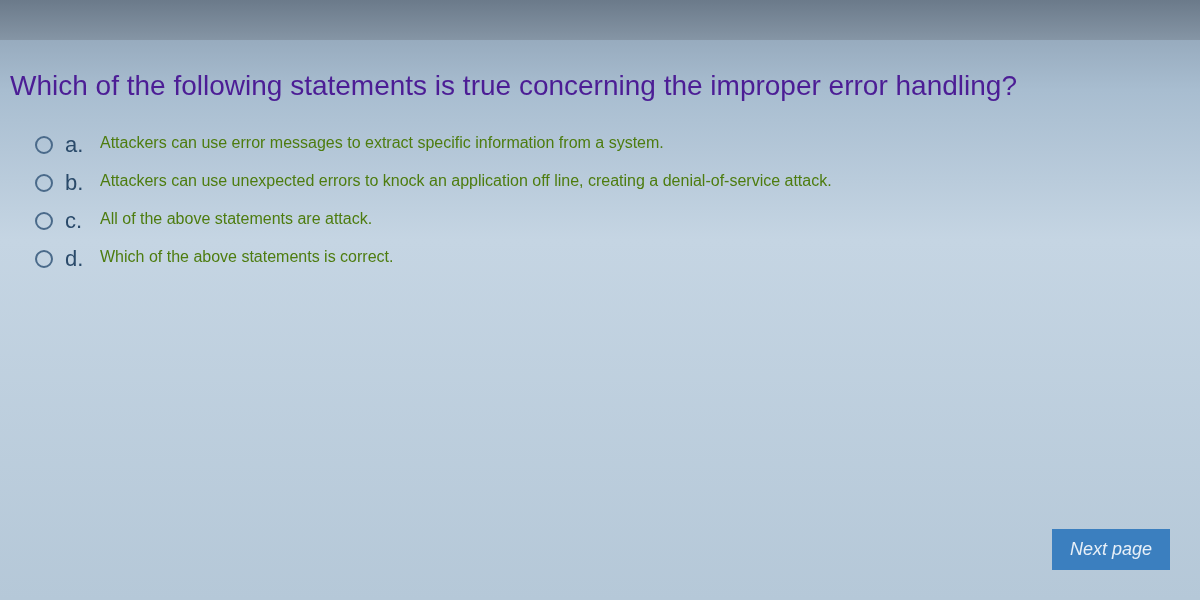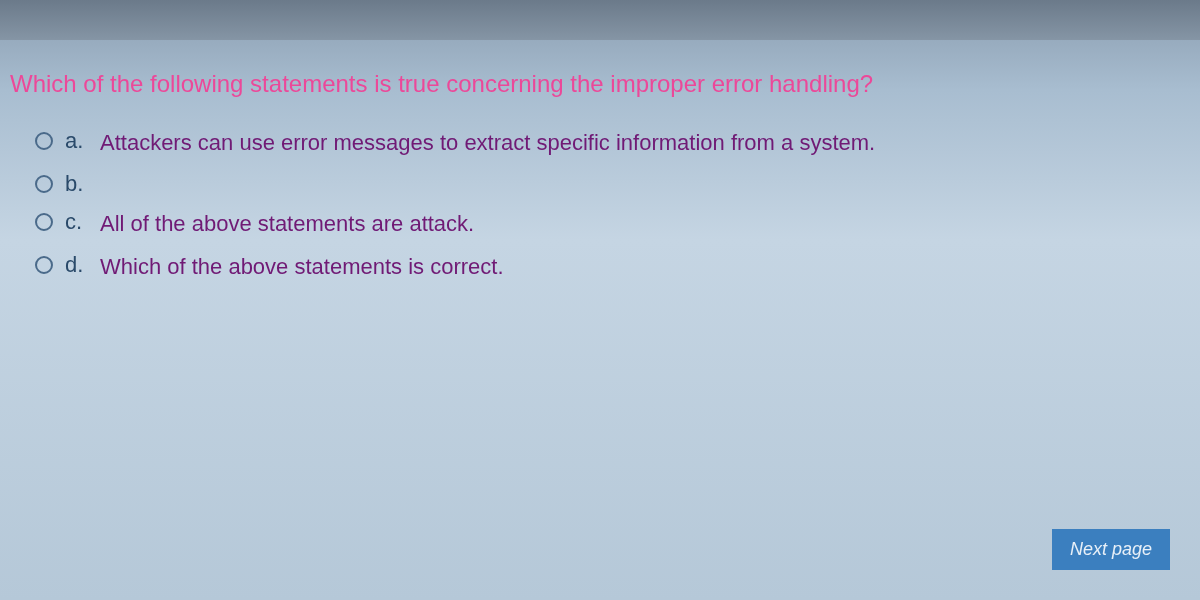--- a/index.html
+++ b/index.html
@@ -17,22 +17,22 @@
     }
     .top-bar {
       height: 40px;
       background: linear-gradient(180deg, #6b7a8a 0%, #8595a5 100%);
       width: 100%;
     }
     .content-area {
       padding: 30px 10px 10px 10px;
     }
     .question-text {
-      font-size: 24px;
-      color: #ec4899;
+      font-size: 28px;
+      color: #4c1d95;
       margin-bottom: 30px;
       font-weight: 400;
     }
     .options-container {
       padding-left: 25px;
     }
     .option-row {
       display: flex;
       align-items: flex-start;
       margin-bottom: 12px;
@@ -52,22 +52,22 @@
       display: inline-block;
     }
     .option-letter {
       flex-shrink: 0;
       width: 35px;
       font-size: 22px;
       color: #2a4a6a;
       font-weight: 400;
     }
     .option-text {
-      font-size: 22px;
-      color: #701a75;
+      font-size: 16px;
+      color: #4d7c0f;
       font-weight: 400;
       line-height: 1.4;
       padding-right: 20px;
     }
     .button-container {
       position: absolute;
       bottom: 30px;
       right: 30px;
     }
     .next-button {
@@ -97,20 +97,21 @@
       </div>
       <div class="option-letter">a.</div>
       <div class="option-text">Attackers can use error messages to extract specific information from a system.</div>
     </div>
 
     <div class="option-row">
       <div class="radio-wrapper">
         <span class="radio-input"></span>
       </div>
       <div class="option-letter">b.</div>
+      <div class="option-text">Attackers can use unexpected errors to knock an application off line, creating a denial-of-service attack.</div>
     </div>
 
     <div class="option-row">
       <div class="radio-wrapper">
         <span class="radio-input"></span>
       </div>
       <div class="option-letter">c.</div>
       <div class="option-text">All of the above statements are attack.</div>
     </div>
 

